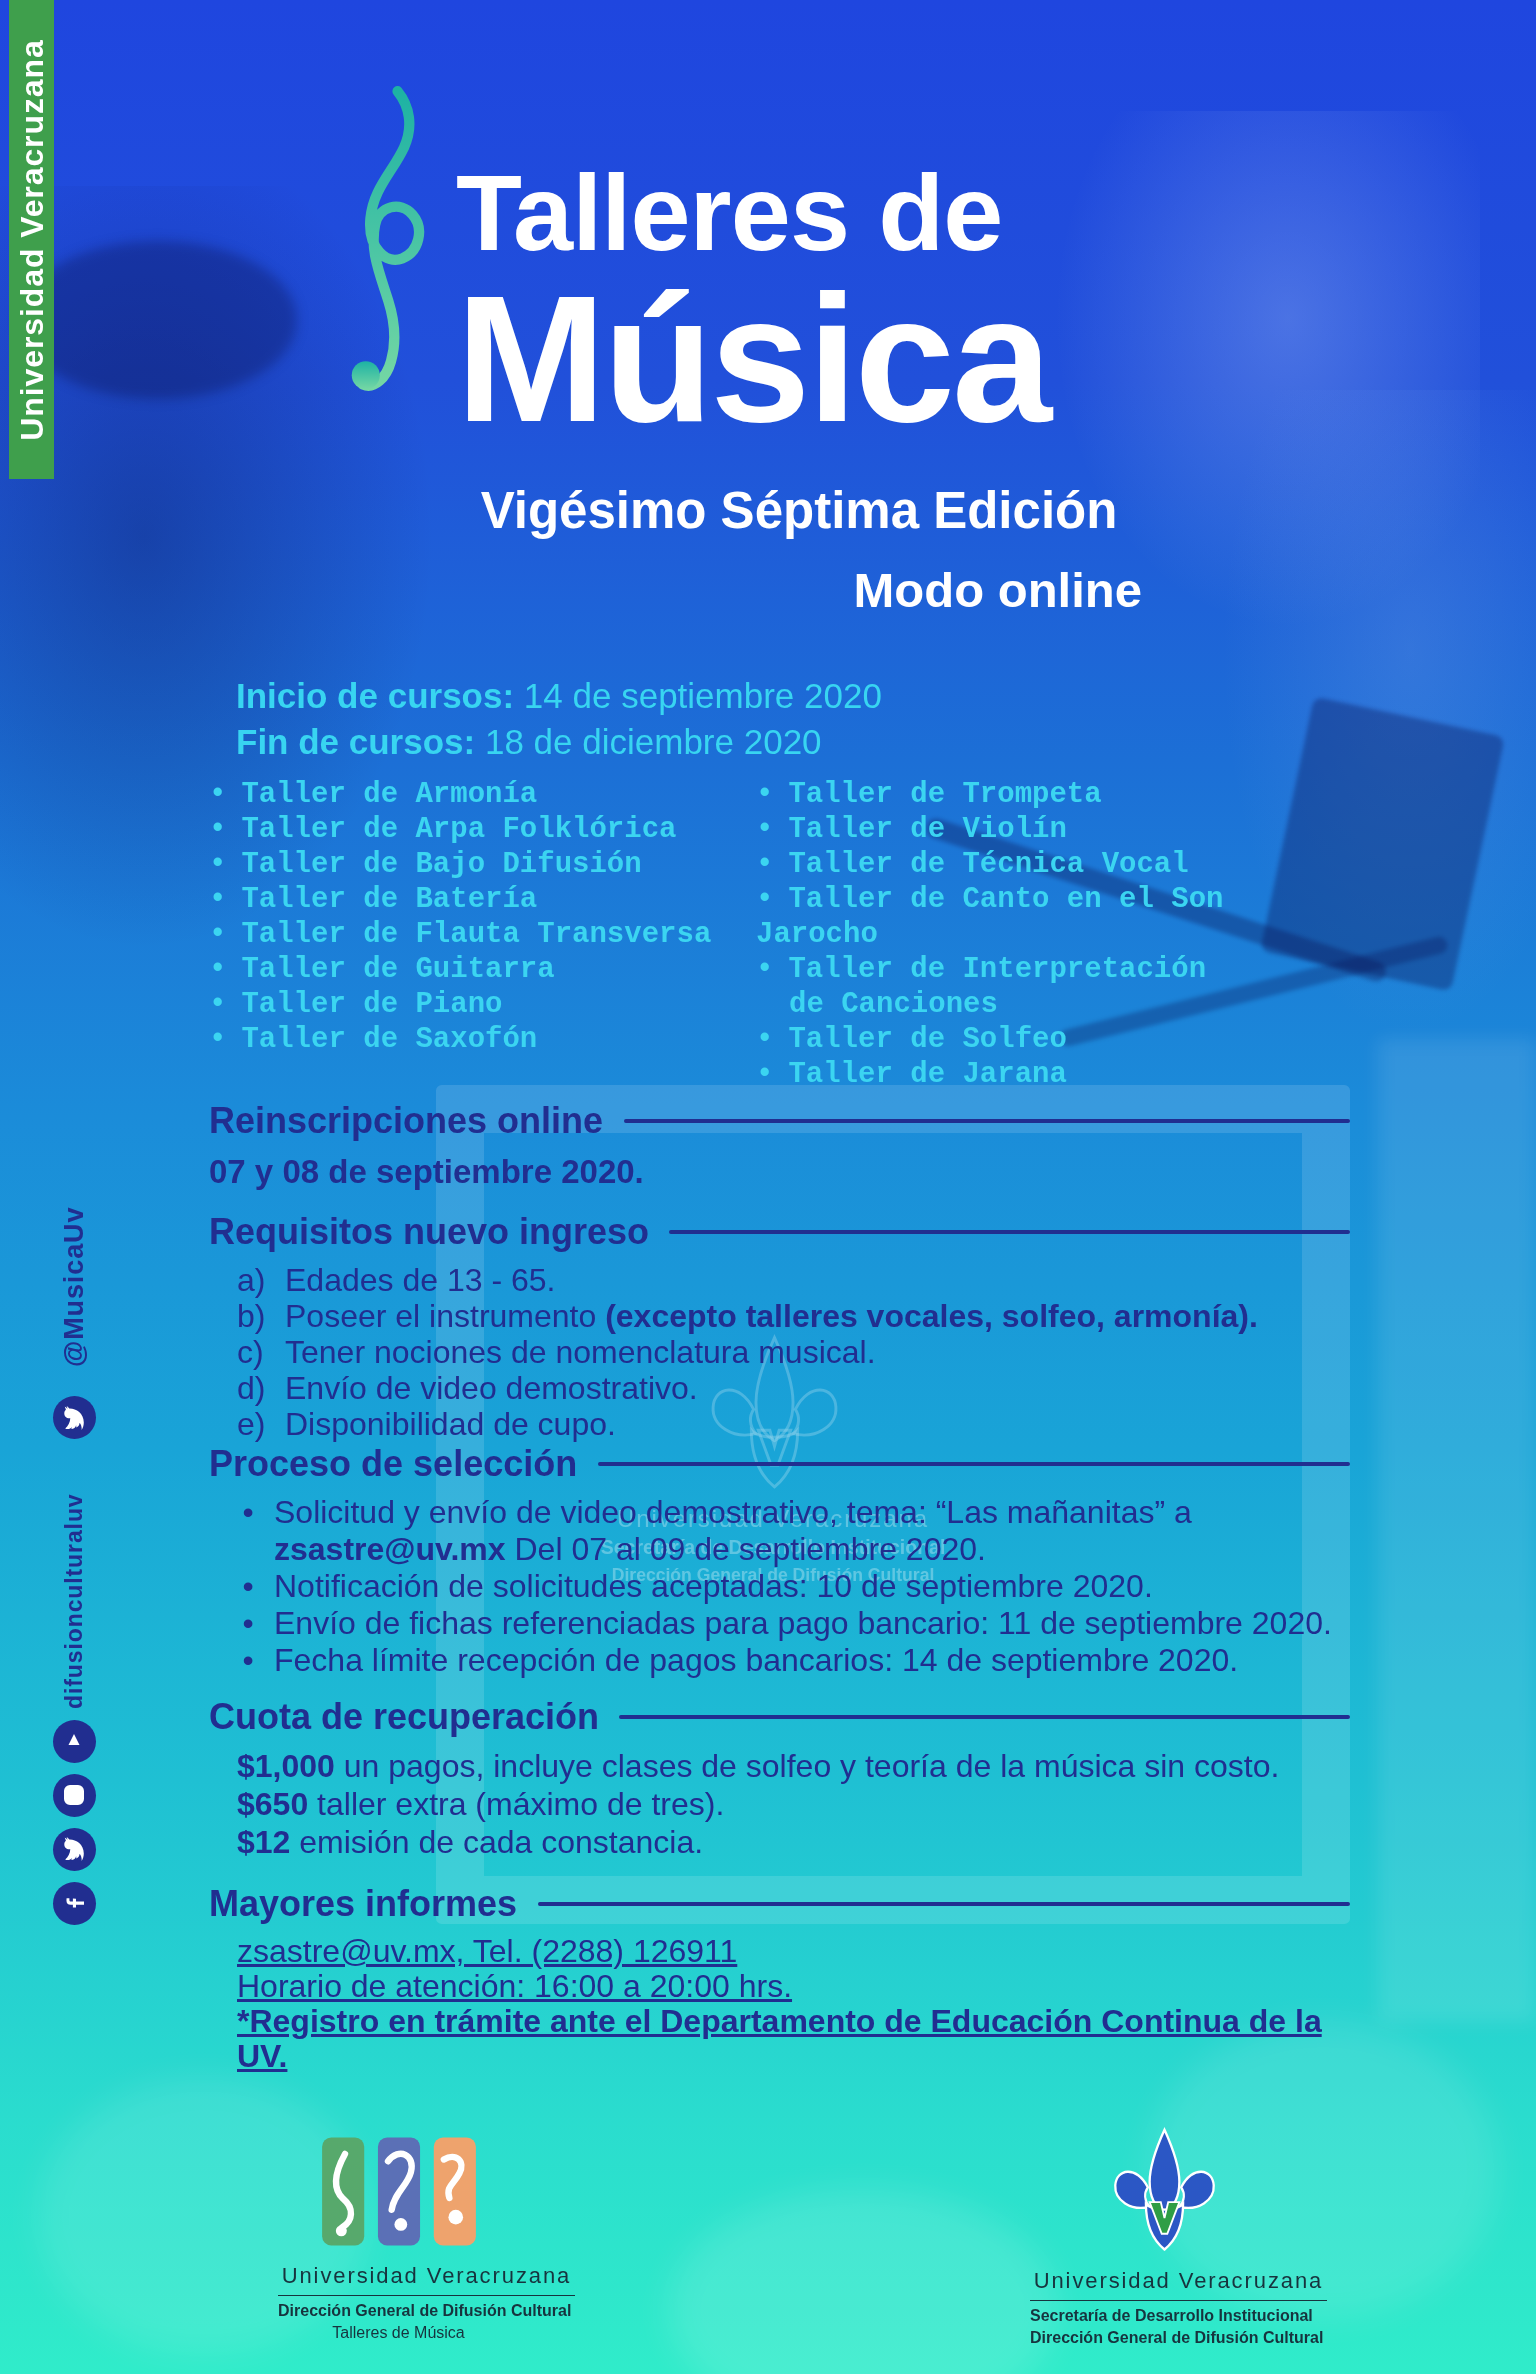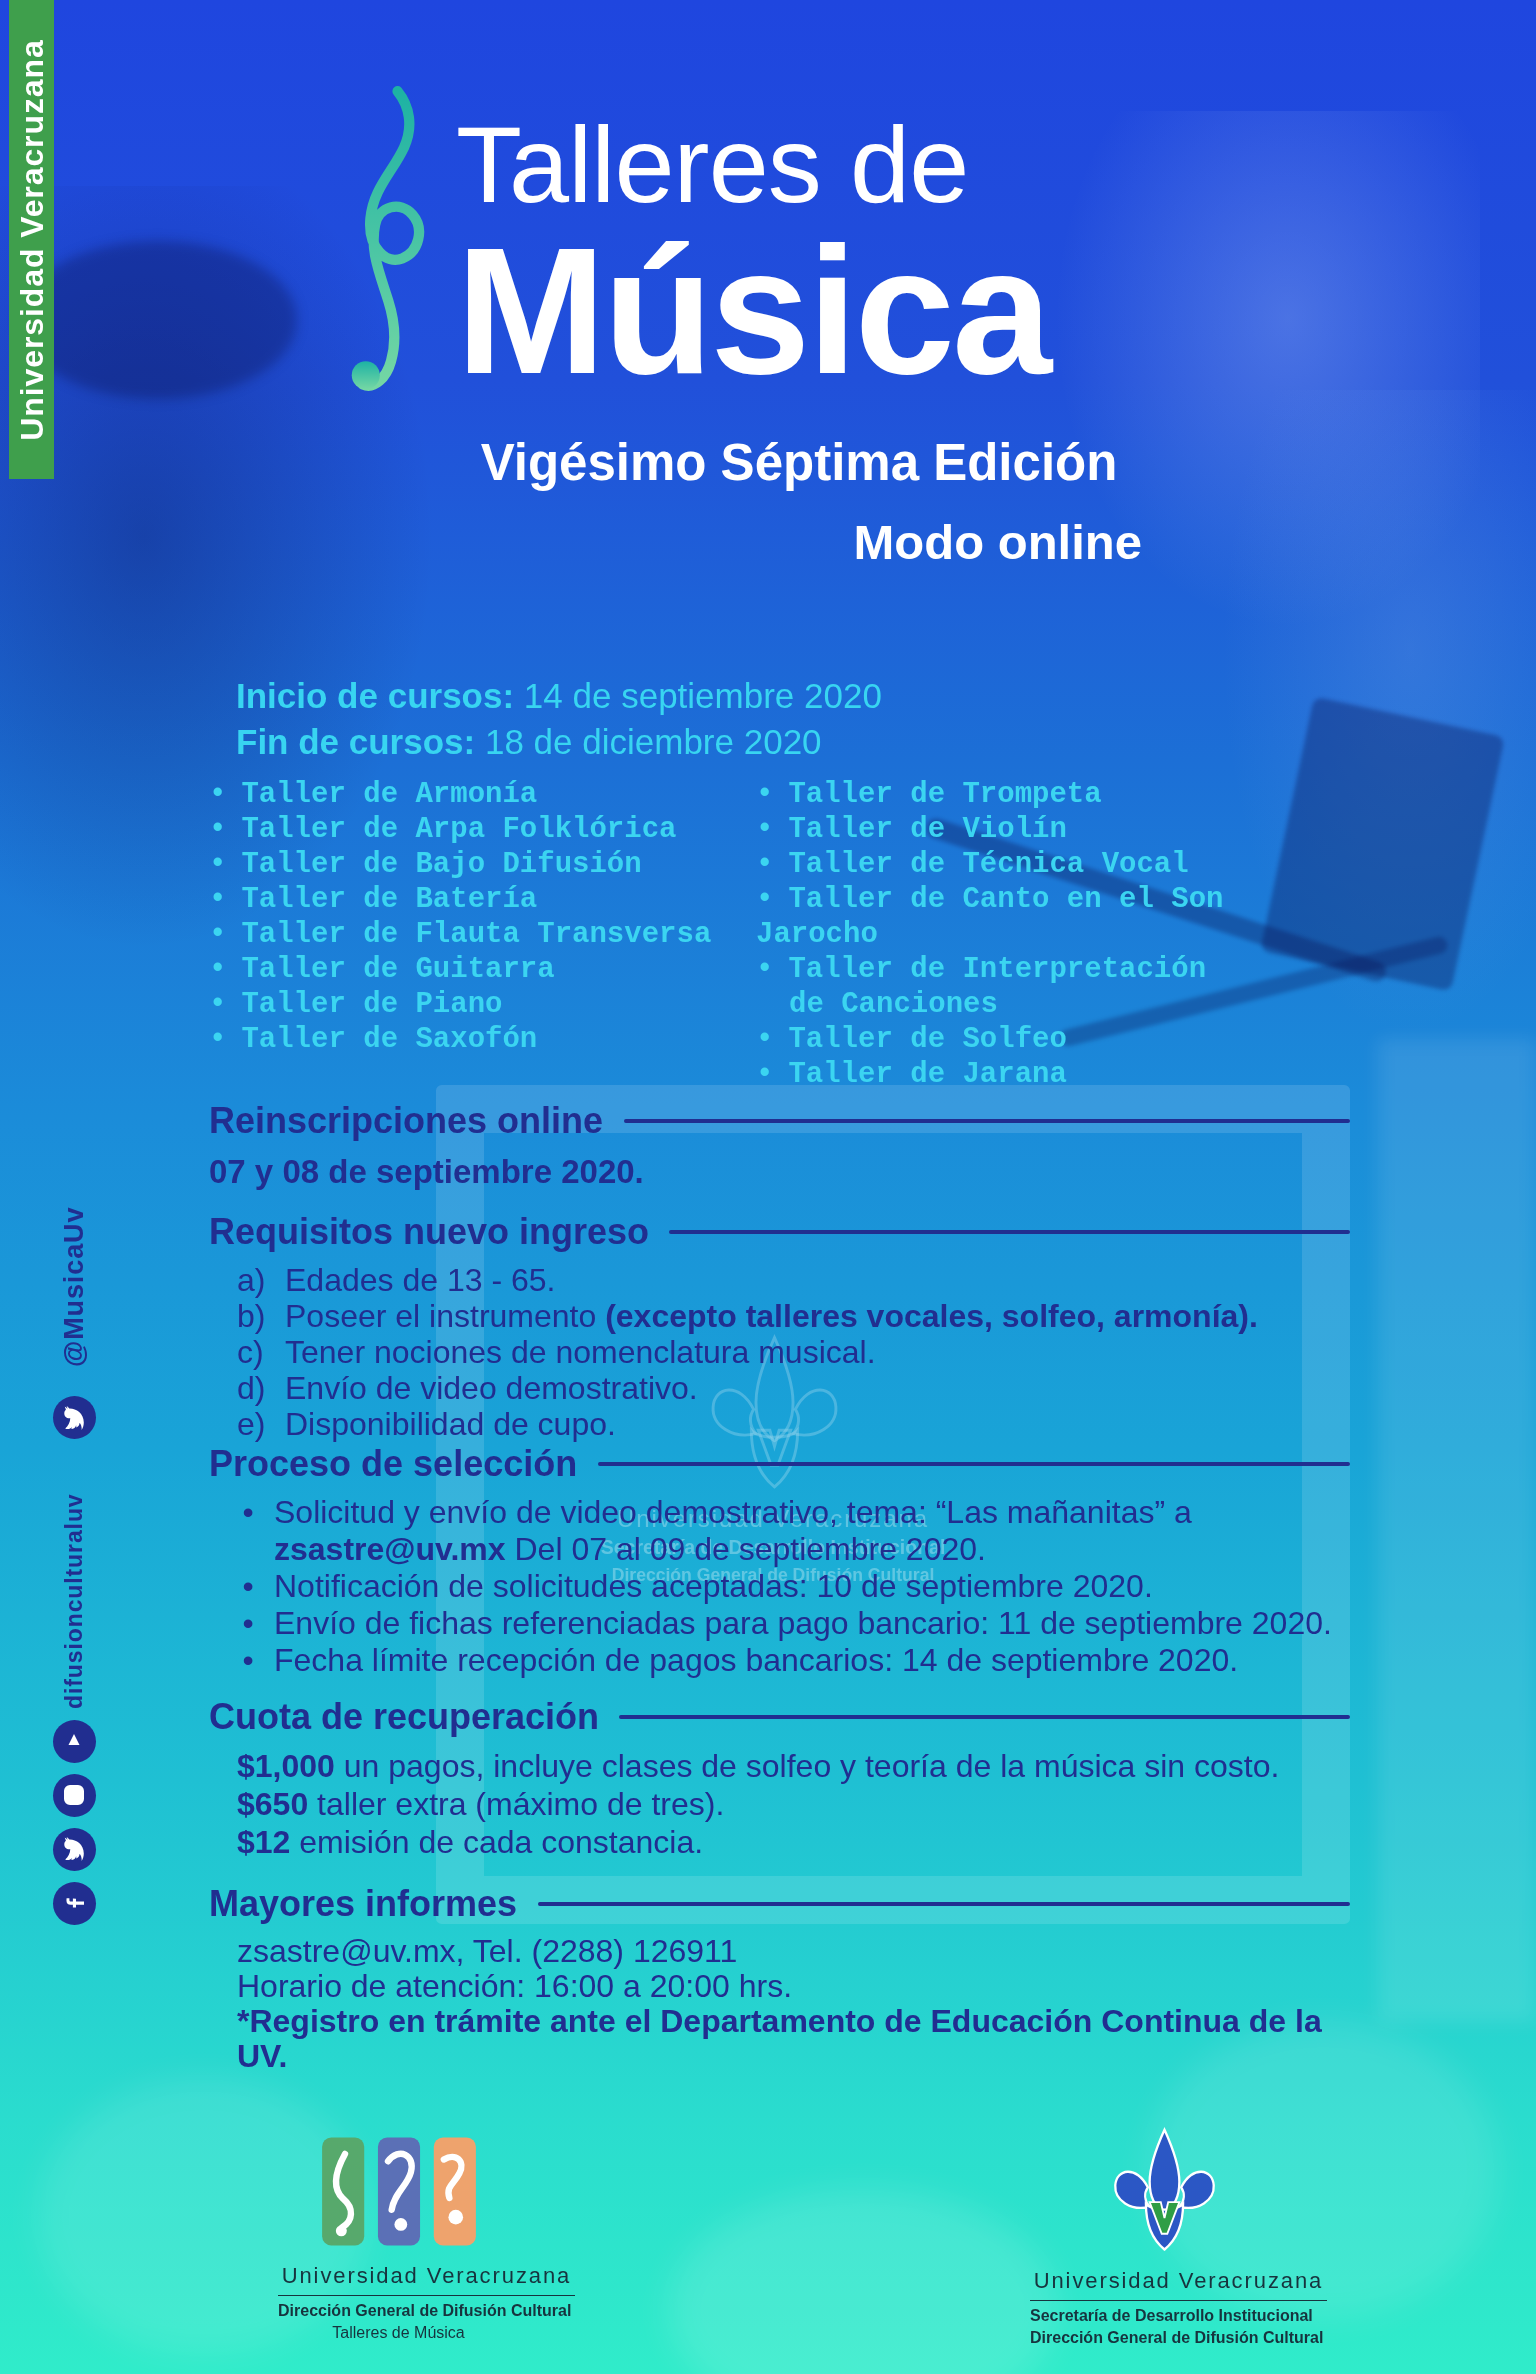--- a/index.html
+++ b/index.html
@@ -43,21 +43,21 @@
   .wm-text .l1{font-size:24px;letter-spacing:1.9px;}
   .wm-text .l2{font-size:19.5px;font-weight:bold;}
   .wm-text .l3{font-size:17.6px;font-weight:bold;}
   
   .uv-banner{position:absolute;left:9.3px;top:0;width:45px;height:479px;background:#3f9f4c;}
   .uv-banner span{position:absolute;left:50%;top:50%;transform:translate(-50%,-50%) rotate(-90deg);
     white-space:nowrap;color:#fff;font-size:32px;font-weight:600;letter-spacing:0.9px;}
   
   .clef{position:absolute;left:339px;top:80px;width:104px;height:327px;}
   .title-block{position:absolute;left:456px;top:108px;width:686px;color:#fff;}
-  .title1{font-size:108px;font-weight:400;line-height:1.05;letter-spacing:-0.9px;}
+  .title1{font-size:108px;font-weight:700;line-height:1.05;letter-spacing:-0.9px;margin-top:48px;}
   .title2{font-size:180px;font-weight:600;line-height:.98;letter-spacing:-2.8px;margin-top:1.9px;}
   .subtitle{font-size:51px;font-weight:700;text-align:center;margin-top:33px;letter-spacing:0;}
   .mode{font-size:49px;font-weight:700;text-align:right;margin-top:22px;}
   
   .dates{position:absolute;left:209px;top:673px;color:#38d5f1;font-size:35px;line-height:46px;}
   .dates .b{font-weight:bold;margin-left:27px;}
   
   .workshops{position:absolute;top:777px;left:0;width:1536px;color:#3bd5f1;}
   .workshops ul{list-style:none;margin:0;padding:0;font-size:29px;font-weight:bold;line-height:35px;font-family:Liberation Mono, monospace;}
   .col1{position:absolute;left:209px;width:529px;}
@@ -72,21 +72,21 @@
   .section h2{display:flex;align-items:center;margin:0 0 9.3px 0;font-size:36px;font-weight:bold;}
   .rule{flex:1;height:3.7px;background:#212e90;margin-left:20.4px;border-radius:1.9px;}
   .sec-body{font-size:33px;font-weight:600;line-height:41px;}
   .req-list{margin:0;padding:0 0 0 28px;list-style:none;font-size:32px;line-height:36px;}
   .req-list li{display:flex;}
   .req-letter{width:48px;flex:0 0 48px;}
   .proc-list{margin:0;padding:0 0 0 28px;list-style:none;font-size:32px;line-height:37px;}
   .proc-list li{position:relative;padding-left:37px;}
   .proc-list li::before{content:"•";position:absolute;left:5.6px;}
   .cuota-list{margin:0;padding:0 0 0 28px;list-style:none;font-size:32px;line-height:38px;}
-  .info-lines{margin:0;padding:0 0 0 28px;font-size:32px;line-height:35px;}
+  .info-lines{margin:0;padding:0 0 0 28px;font-size:32px;line-height:35px;text-decoration:underline;}
   .bold{font-weight:bold;}
   
   .rail{position:absolute;left:46px;top:1925px;width:649px;height:56px;
     transform:rotate(-90deg);transform-origin:0 0;
     display:flex;align-items:center;gap:11px;}
   .rail .handle{color:#212e90;font-weight:bold;white-space:nowrap;}
   .handle-dif{font-size:23px;letter-spacing:0.9px;}
   .handle-mus{font-size:27px;letter-spacing:0.9px;}
   .soc{width:43px;height:43px;border-radius:50%;background:#212e90;flex:0 0 43px;
     display:flex;align-items:center;justify-content:center;}

